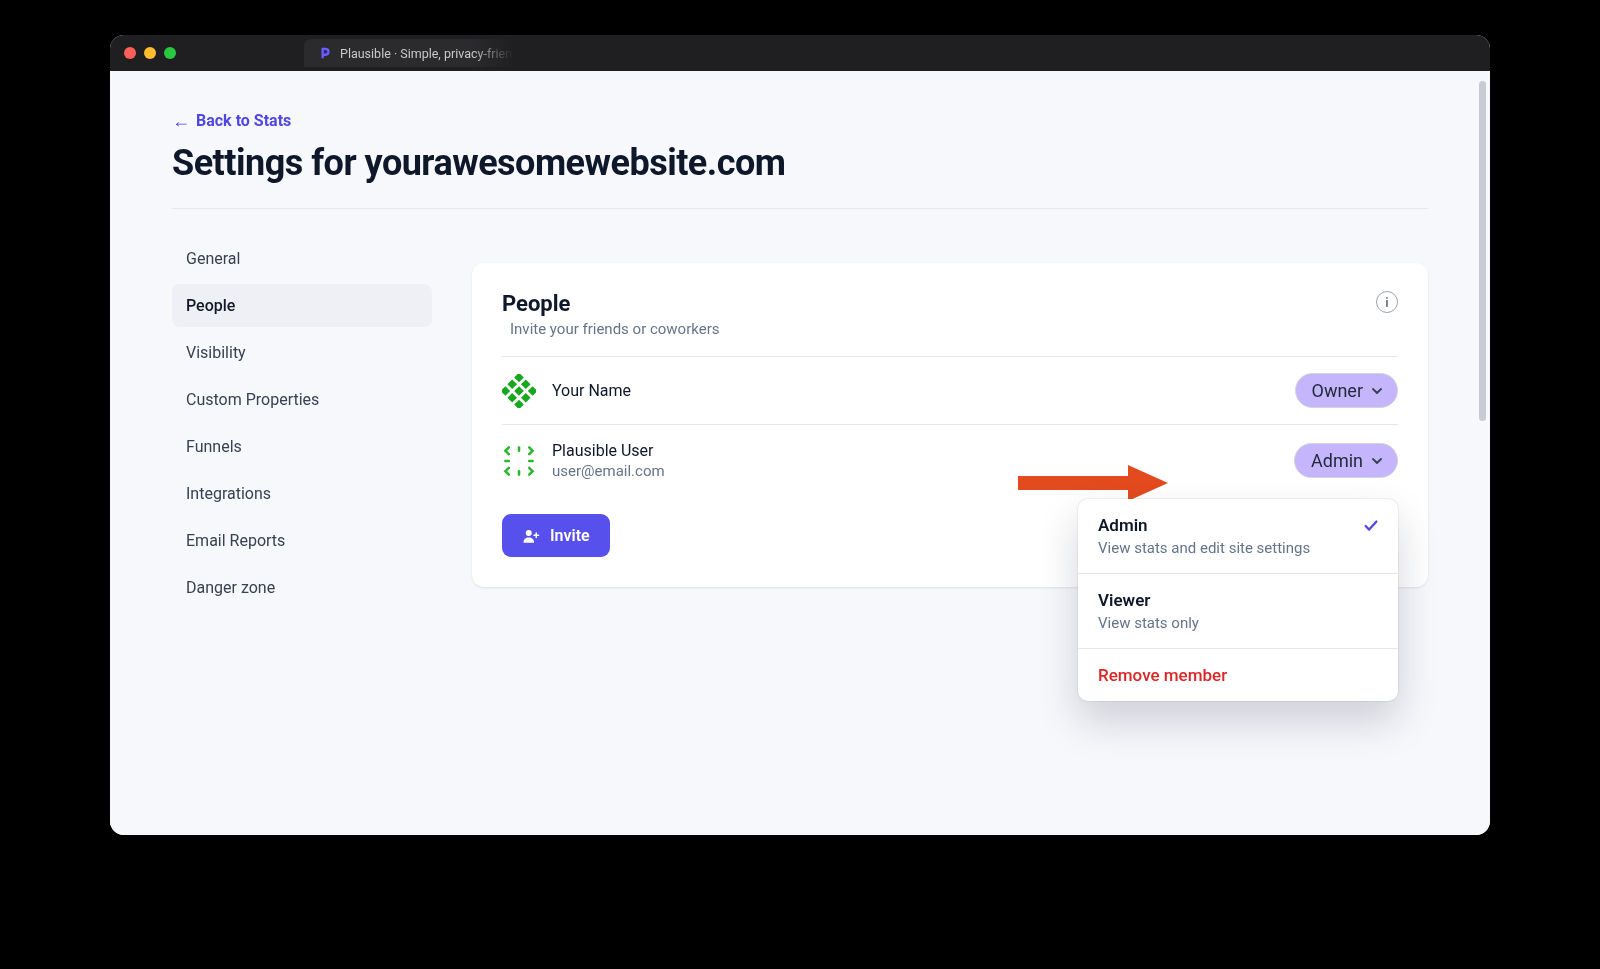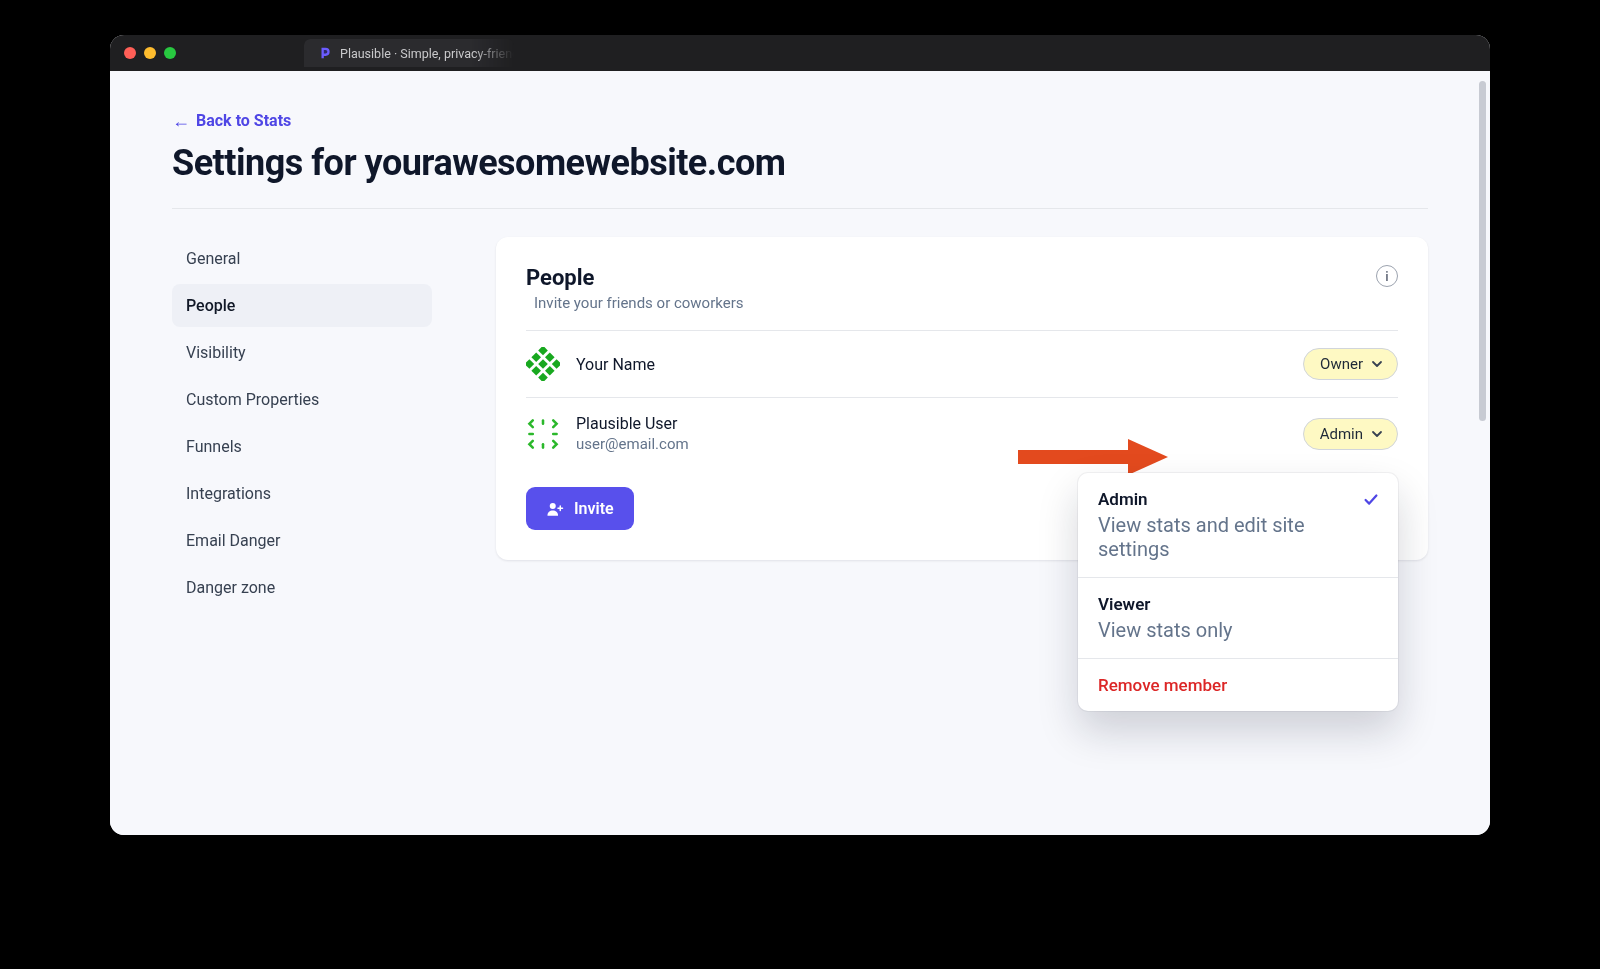--- a/index.html
+++ b/index.html
@@ -40,21 +40,21 @@
   .tab .favicon svg{width:14px;height:14px;}
   .viewport{background:var(--bg-page);flex:1;position:relative;padding:40px 62px 60px;}
   .scrollbar{position:absolute;right:4px;top:10px;width:7px;height:340px;background:#c8cbd3;border-radius:4px;}
   .back-link{
     display:inline-flex;align-items:center;gap:6px;font-weight:700;color:#4f46e5;
     font-size:16px;text-decoration:none;margin-bottom:8px;
   }
   .back-link .arrow{font-size:18px;line-height:1;}
   h1.page-title{margin:4px 0 24px;font-size:36px;font-weight:700;color:var(--text-dark);letter-spacing:-.5px;}
   .rule{height:1px;background:var(--border);margin:0 0 28px;}
-  .layout{display:flex;gap:64px;align-items:flex-start;}
+  .layout{display:flex;gap:40px;align-items:center;}
   .sidenav{width:260px;display:flex;flex-direction:column;}
   .sidenav a{
     padding:12px 14px;color:#374151;font-size:16px;border-radius:8px;text-decoration:none;
     margin-bottom:4px;cursor:pointer;
   }
   .sidenav a.active{background:#eef0f6;font-weight:500;color:#111827;}
   .card{
     flex:1;background:#fff;border-radius:12px;box-shadow:0 1px 3px rgba(15,23,42,.06),0 1px 2px rgba(15,23,42,.04);
     padding:28px 30px 30px;position:relative;
   }
@@ -65,37 +65,37 @@
     display:flex;align-items:center;justify-content:center;color:#6b7280;font-size:13px;font-weight:600;cursor:pointer;}
   .member{display:flex;align-items:center;gap:16px;padding:16px 0;border-top:1px solid var(--border);}
   .member:first-of-type{border-top:none;padding-top:4px;}
   .avatar{width:34px;height:34px;flex:none;}
   .avatar svg{width:34px;height:34px;}
   .who{flex:1;min-width:0;}
   .who .name{font-size:16px;font-weight:400;color:var(--text-dark);}
   .who .email{font-size:15px;color:var(--text-light);margin-top:2px;}
   .role-pill{
     display:inline-flex;align-items:center;gap:8px;border:1px solid var(--pill-border);
-    border-radius:999px;padding:6px 14px 6px 16px;font-size:15px;color:#1f2937;cursor:pointer;background:#fef9c3;
+    border-radius:999px;padding:6px 14px 6px 16px;font-size:18px;color:#1f2937;cursor:pointer;background:#c4b5fd;
   }
   .role-pill .chev{width:12px;height:12px;}
   .invite-btn{
     display:inline-flex;align-items:center;gap:10px;background:var(--indigo);color:#fff;
     border:none;border-radius:9px;padding:12px 20px;font-size:16px;font-weight:600;cursor:pointer;margin-top:18px;
   }
   .invite-btn svg{width:18px;height:18px;}
   
   .menu{
     position:absolute;right:30px;top:236px;width:320px;background:#fff;border-radius:10px;
     box-shadow:0 20px 40px rgba(15,23,42,.18),0 0 0 1px rgba(15,23,42,.05);overflow:hidden;z-index:5;
   }
   .menu-item{padding:16px 20px;border-top:1px solid var(--border);cursor:pointer;position:relative;}
   .menu-item:first-child{border-top:none;}
   .menu-item .mi-title{font-size:17px;font-weight:600;color:var(--text-dark);}
-  .menu-item .mi-desc{font-size:20px;color:var(--text-light);margin-top:4px;}
+  .menu-item .mi-desc{font-size:15px;color:var(--text-light);margin-top:4px;}
   .menu-item.danger .mi-title{color:var(--red);font-weight:500;}
   .menu-item .check{position:absolute;right:18px;top:18px;color:#4f46e5;}
   
   .annotation-arrow{position:absolute;right:260px;top:200px;width:150px;height:40px;pointer-events:none;}
   .annotation-arrow svg{width:100%;height:100%;overflow:visible;}
 </style>
 </head>
 <body>
 
 <div class="window">
@@ -127,21 +127,21 @@
     <div class="rule"></div>
 
     <div class="layout">
       <nav class="sidenav">
         <a>General</a>
         <a class="active">People</a>
         <a>Visibility</a>
         <a>Custom Properties</a>
         <a>Funnels</a>
         <a>Integrations</a>
-        <a>Email Danger</a>
+        <a>Email Reports</a>
         <a>Danger zone</a>
       </nav>
 
       <section class="card">
         <div class="card-header">
           <div>
             <h2 class="card-title">People</h2>
             <p class="card-sub">Invite your friends or coworkers</p>
           </div>
           <span class="info-icon">i</span>

